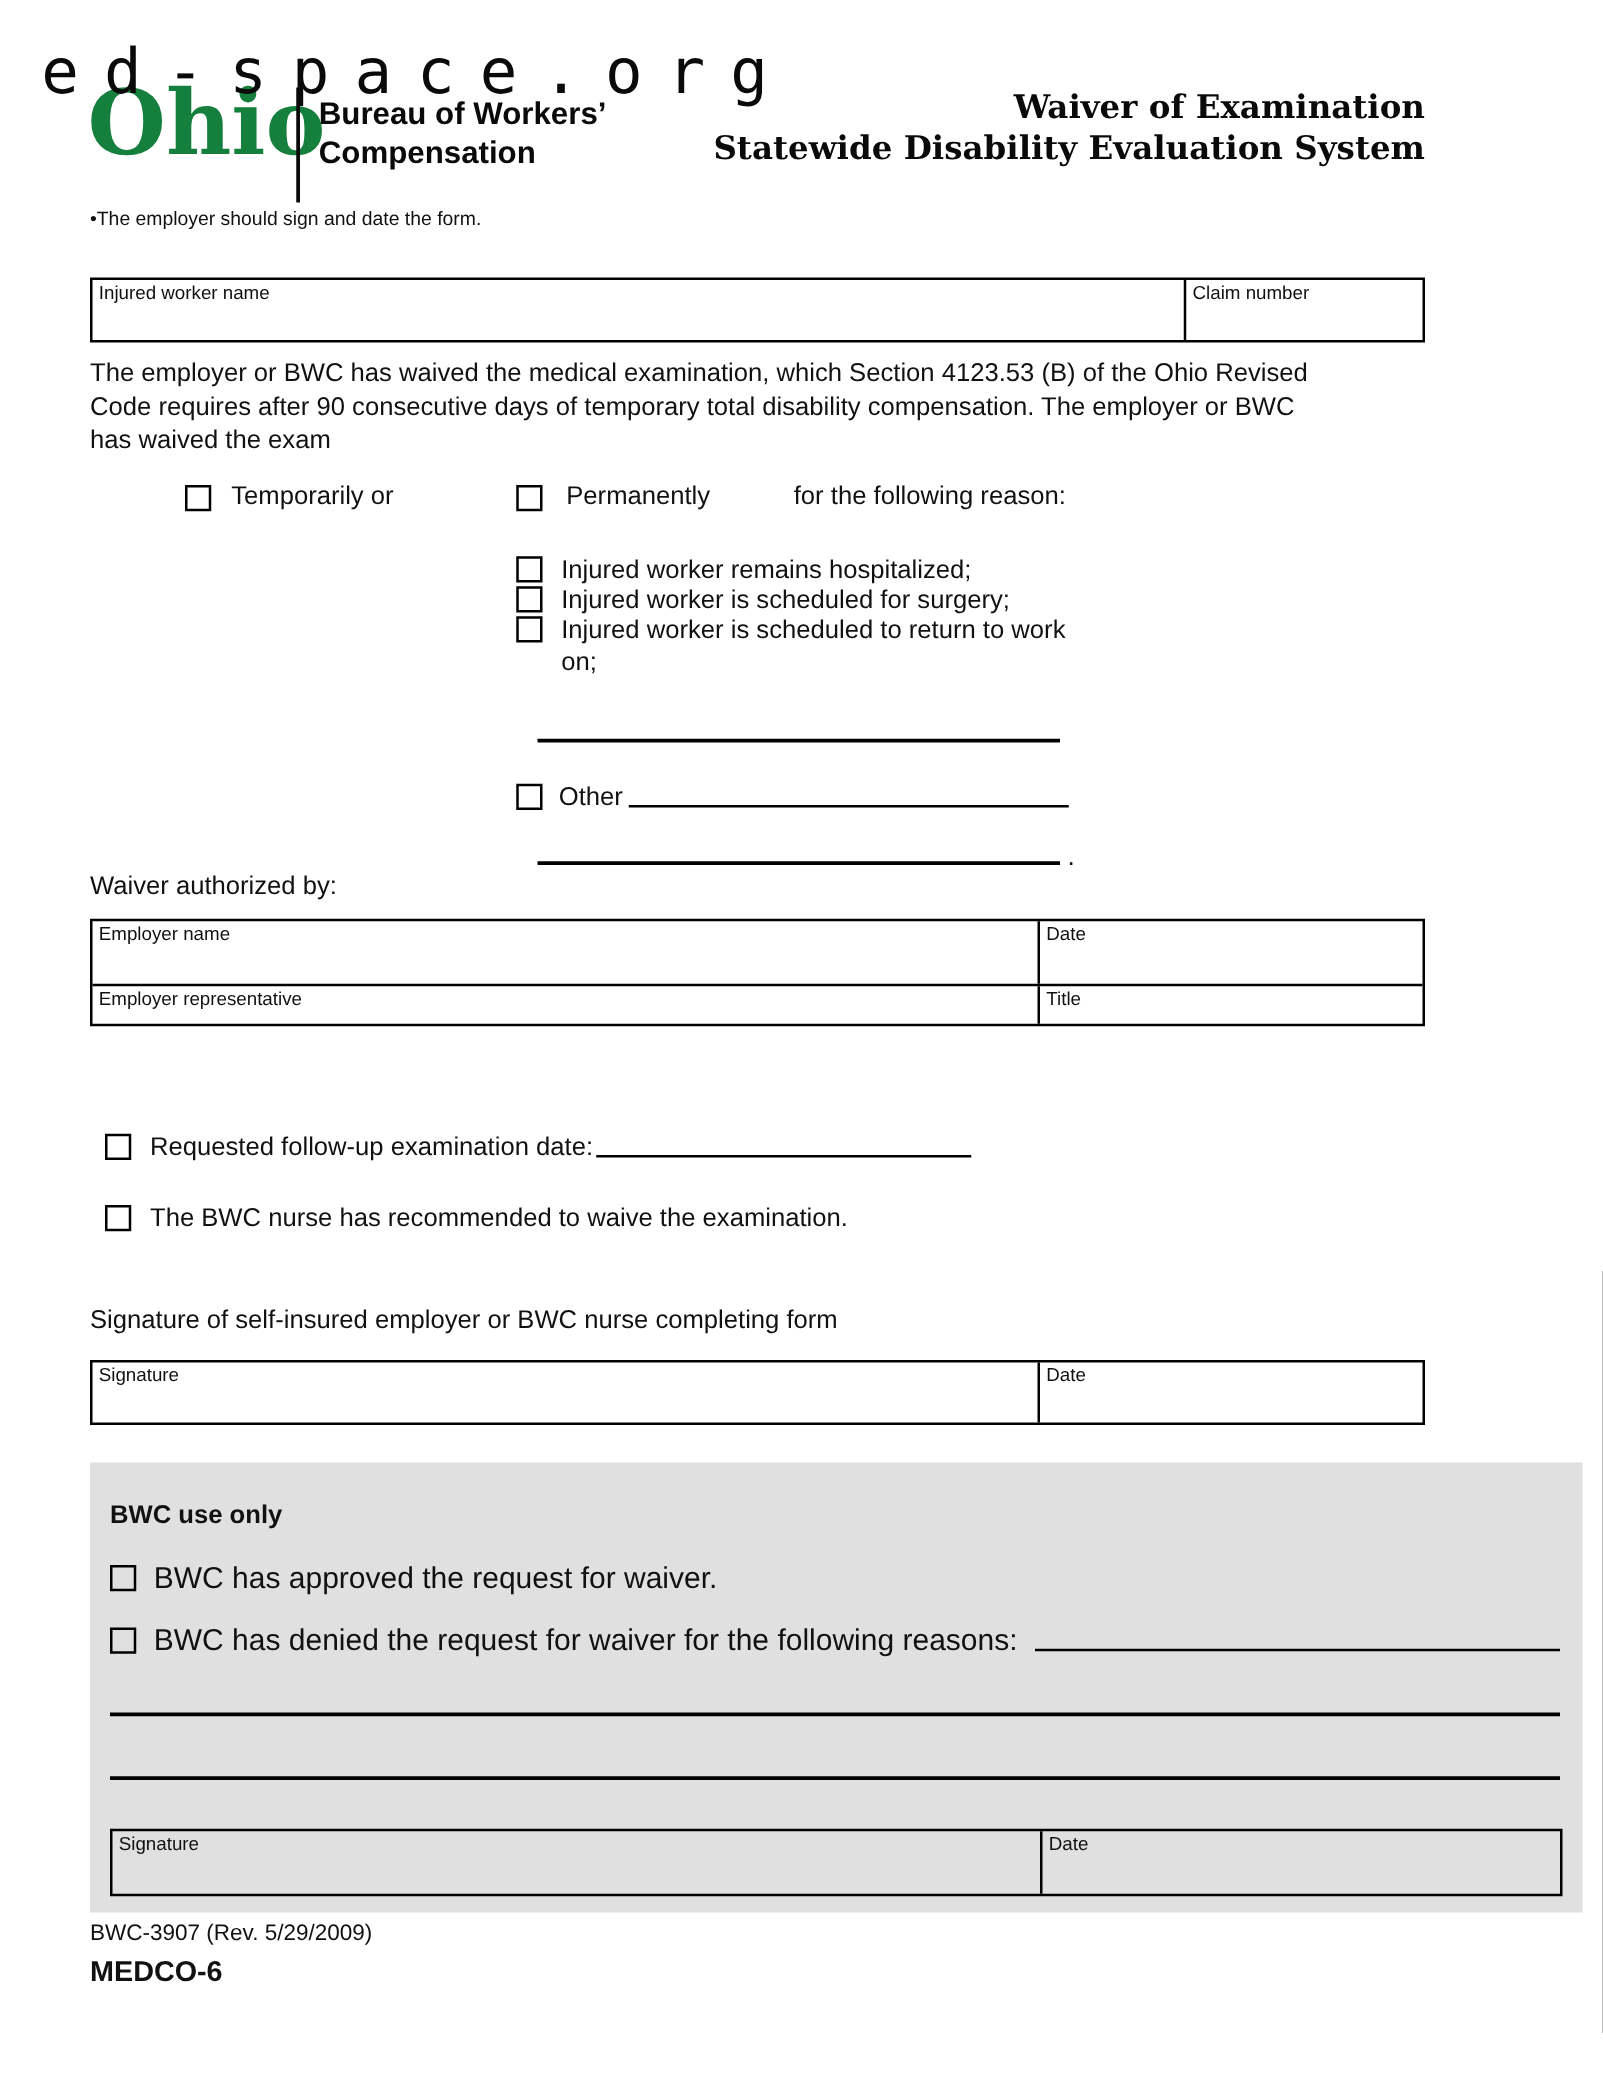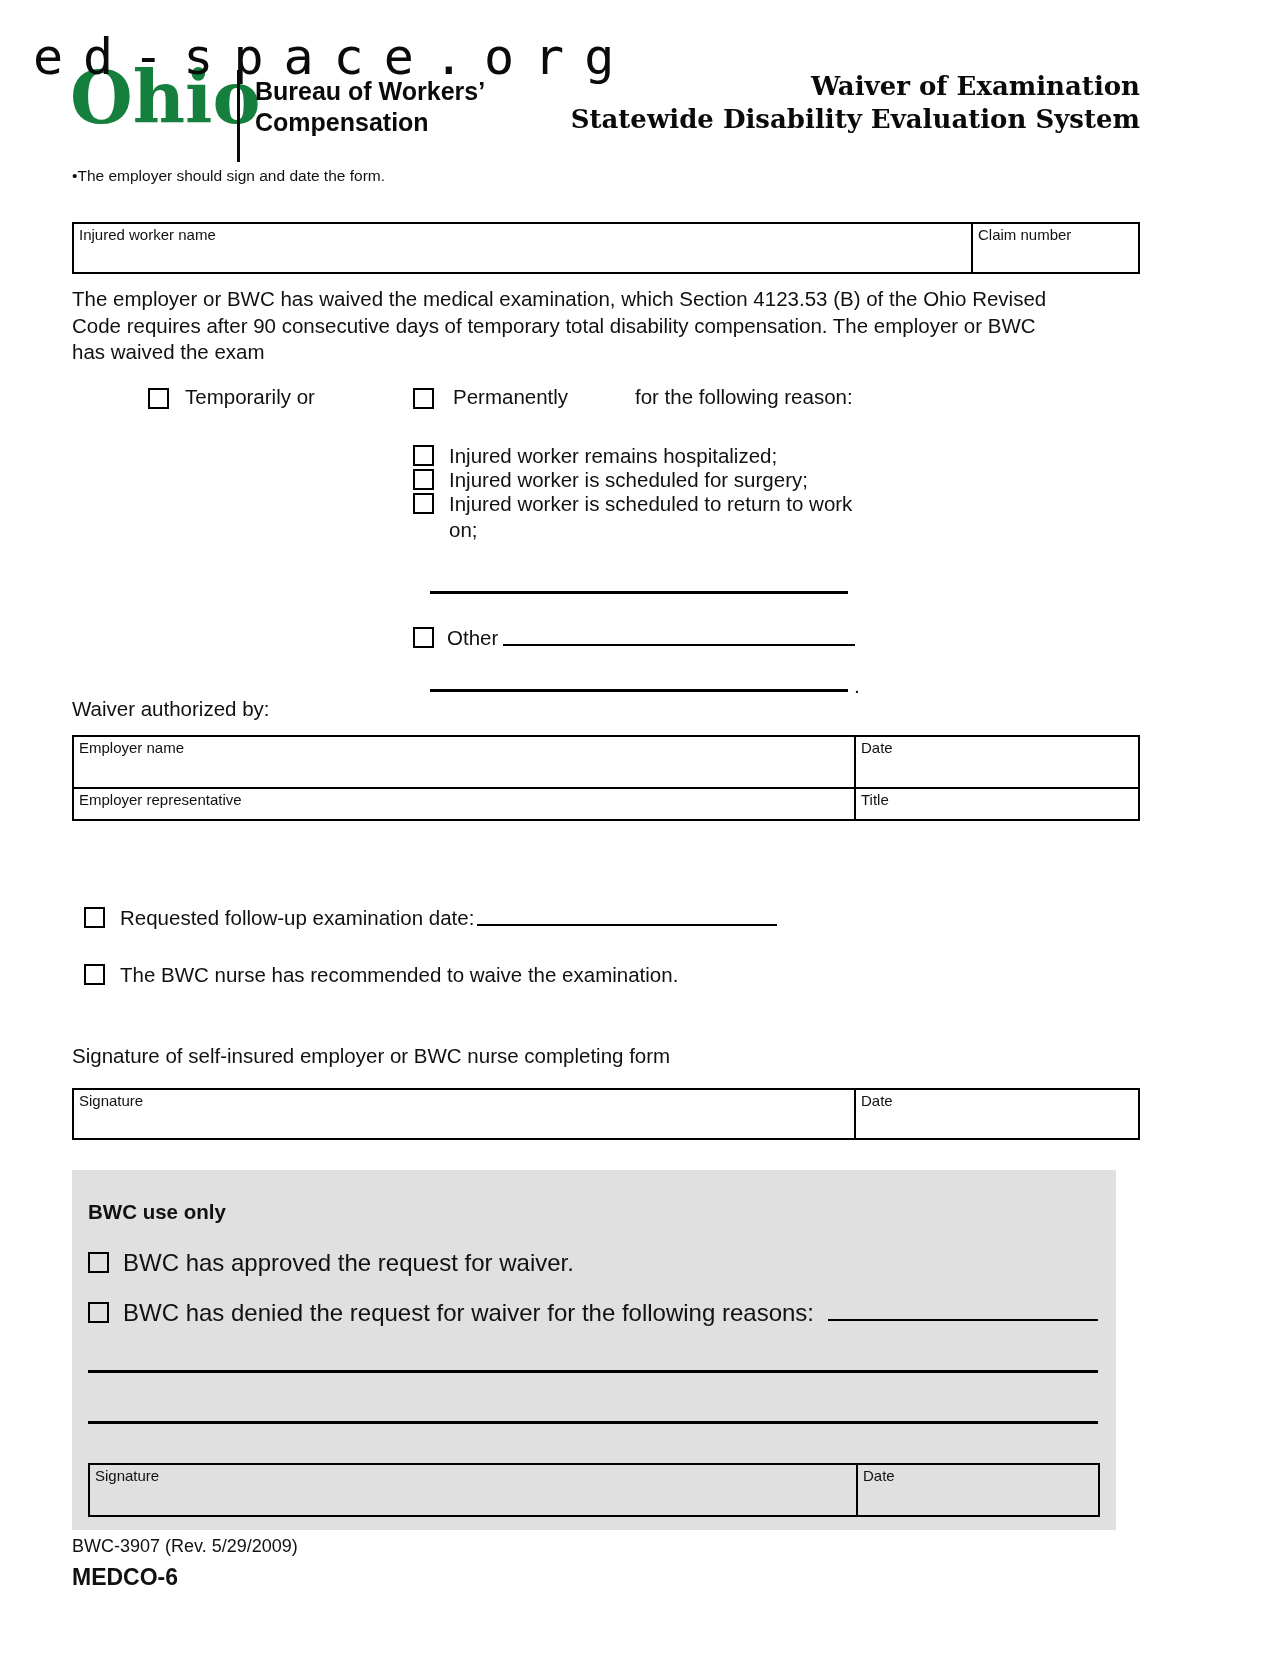--- a/index.html
+++ b/index.html
@@ -32,21 +32,21 @@
   .bureau { position: absolute; left: 255px; top: 76px; font-weight: bold; font-size: 25px; line-height: 31px; color: #0a0a0a; }
   .doc-title {
     position: absolute; right: 142px; top: 70px; text-align: right;
     font-family: "DejaVu Serif", serif; font-weight: bold; font-size: 26px; line-height: 33px; color: #0a0a0a;
     white-space: nowrap;
   }
   .instruction { position: absolute; left: 72px; top: 167px; font-size: 15.5px; }
 
   
   .ftable { position: absolute; left: 72px; width: 1068px; border: 2.5px solid #000; background: transparent; }
-  .frow { display: flex; height: 48px; gap: 24px; }
+  .frow { display: flex; height: 48px; }
   .frow + .frow { border-top: 2.5px solid #000; }
   .fcell { padding: 2px 5px; font-size: 15px; }
   .fcell.divided { border-left: 2.5px solid #000; }
 
   .para { position: absolute; left: 72px; top: 286px; font-size: 20.5px; line-height: 26.5px; white-space: nowrap; }
 
   .cb {
     width: 21px; height: 21px; border: 2.5px solid #000; flex: none;
     background: transparent; display: inline-block;
   }
@@ -54,21 +54,21 @@
   .row .cb { margin-top: 2px; }
   .lbl { white-space: nowrap; }
   .wraplbl { width: 432px; }
   .blank { border-bottom: 2.5px solid #000; height: 21px; }
   .hline { position: absolute; border-top: 3px solid #000; height: 0; }
 
   .section-label { position: absolute; left: 72px; font-size: 20.5px; }
 
   
   .bwc-box {
-    position: absolute; left: 72px; top: 1170px; width: 1044px; height: 360px;
+    position: absolute; left: 72px; top: 1170px; width: 1194px; height: 360px;
     background: #e0e0e0;
   }
   .bwc-box .inrow { position: absolute; left: 16px; display: flex; align-items: flex-start; gap: 14px; font-size: 24px; line-height: 26px; width: calc(100% - 34px); }
   .bwc-box .inrow .cb { margin-top: 2px; }
   .bwc-heading { position: absolute; left: 16px; top: 30px; font-weight: bold; font-size: 20.5px; }
   .bwc-line { position: absolute; left: 16px; width: calc(100% - 34px); border-top: 3px solid #000; height: 0; }
   .bwc-table { position: absolute; left: 16px; top: 293px; width: calc(100% - 32px); border: 2.5px solid #000; }
 
   .footer-num { position: absolute; left: 72px; top: 1536px; font-size: 18px; text-align: right; }
   .footer-code { position: absolute; left: 72px; top: 1564px; font-size: 23px; font-weight: bold; }

